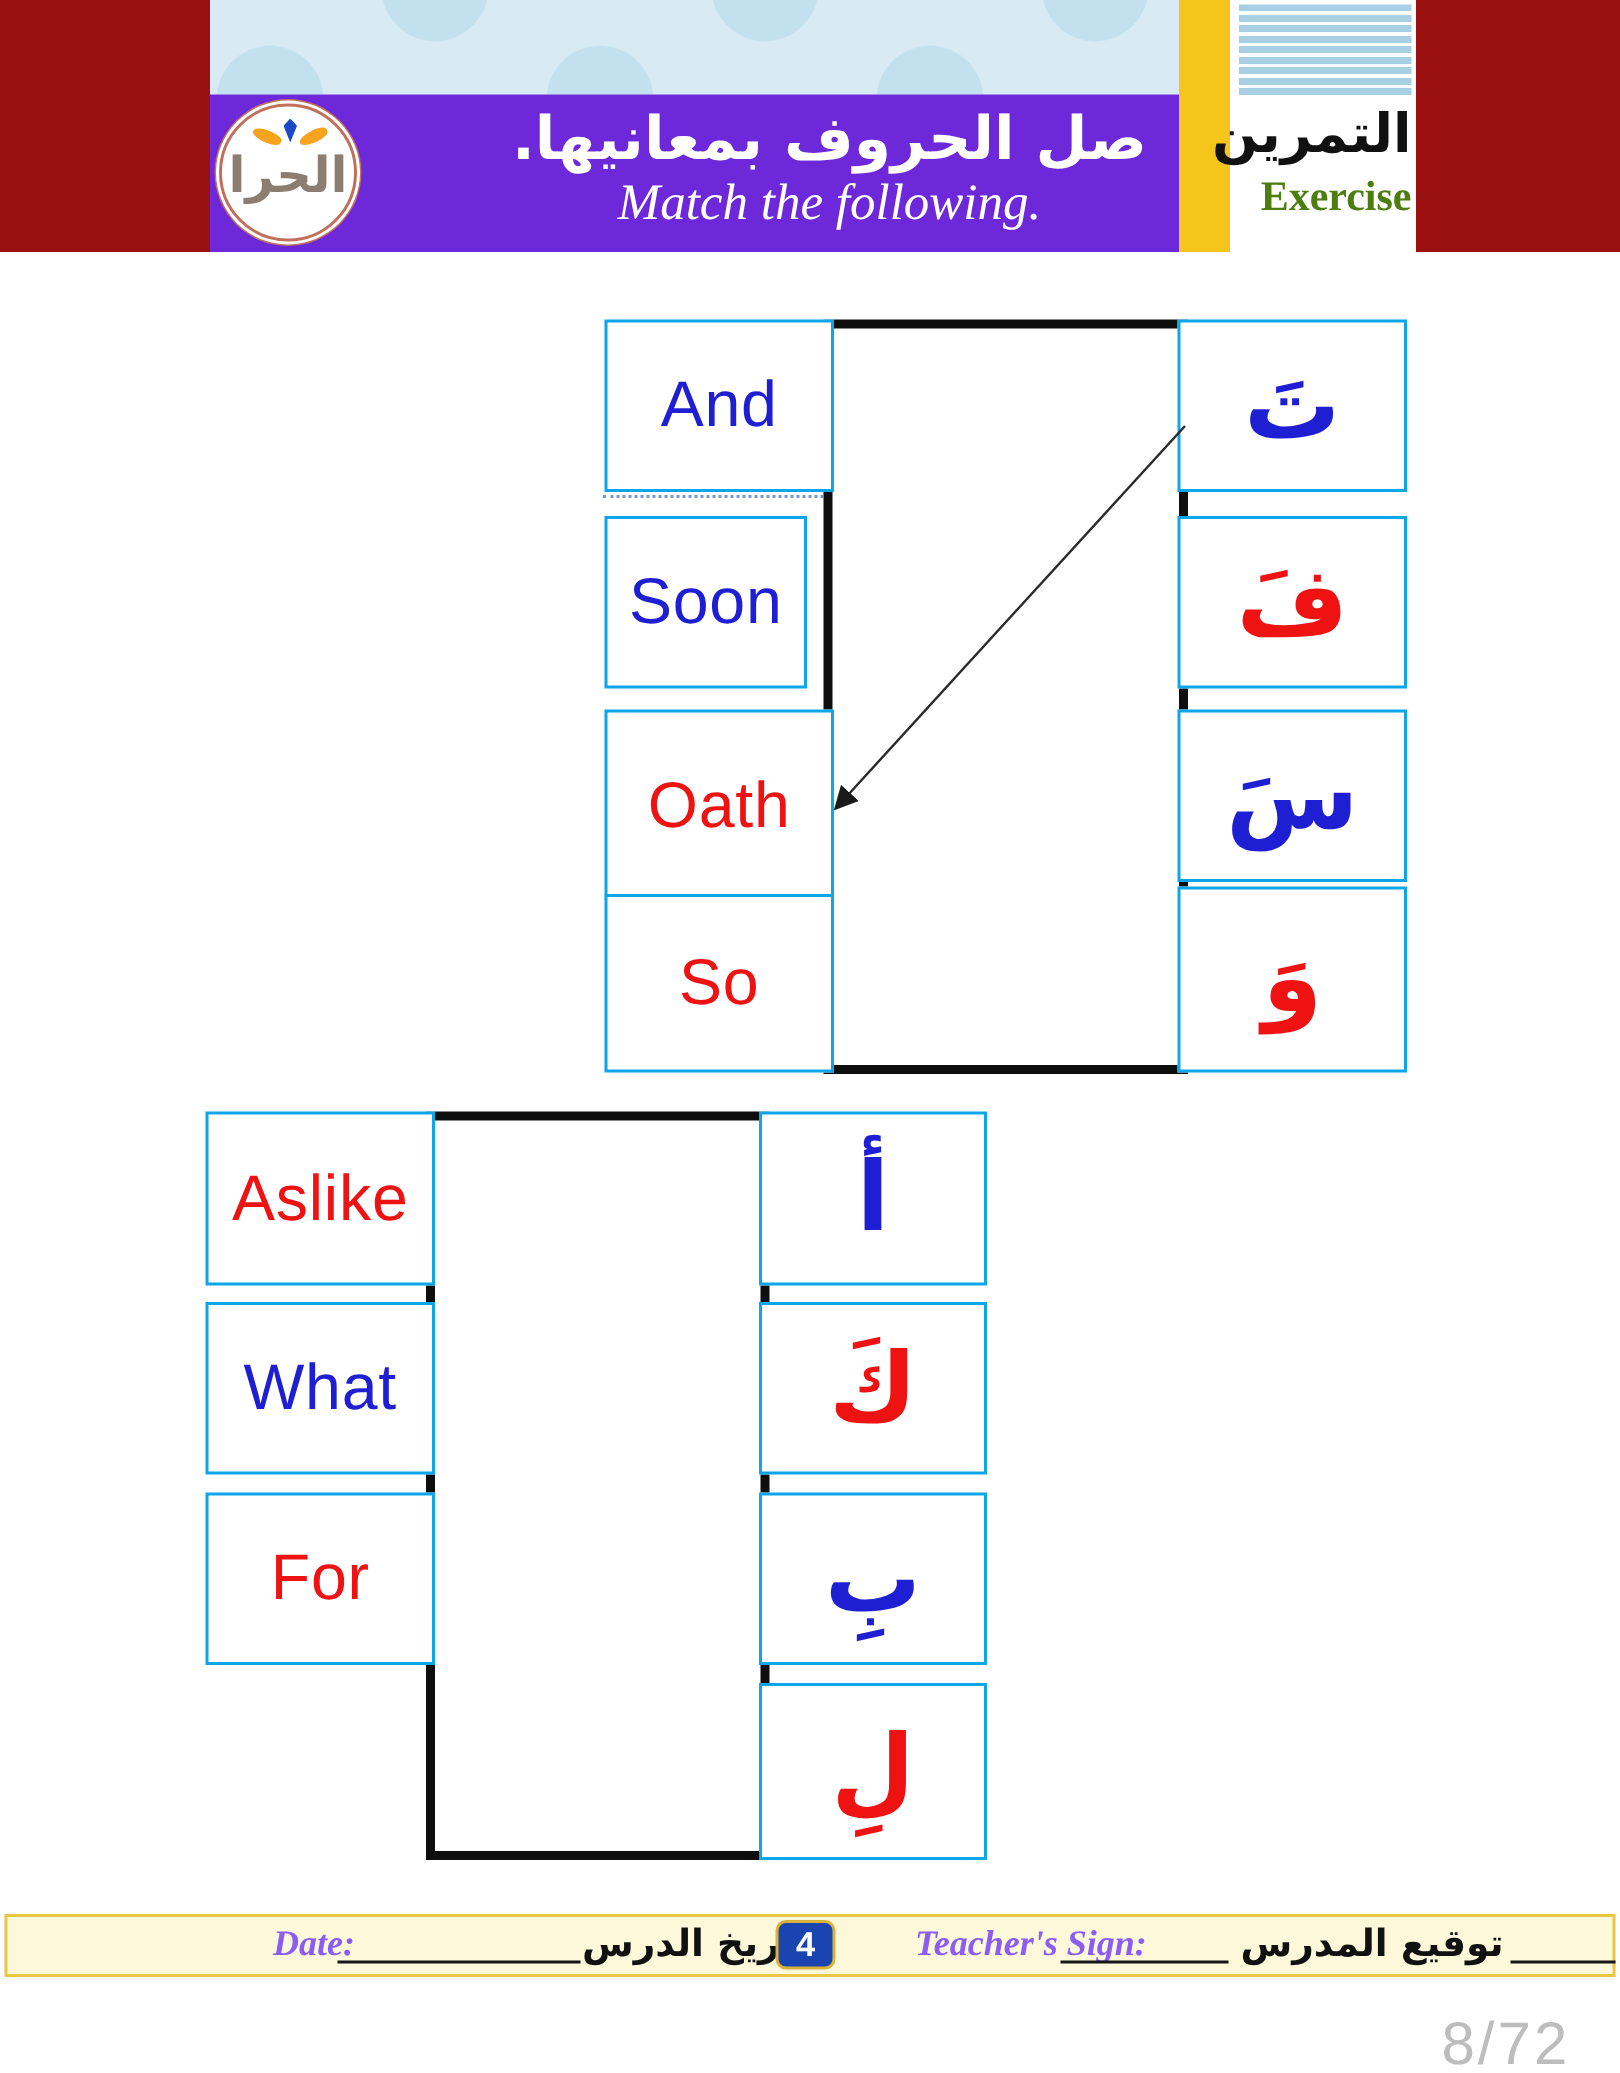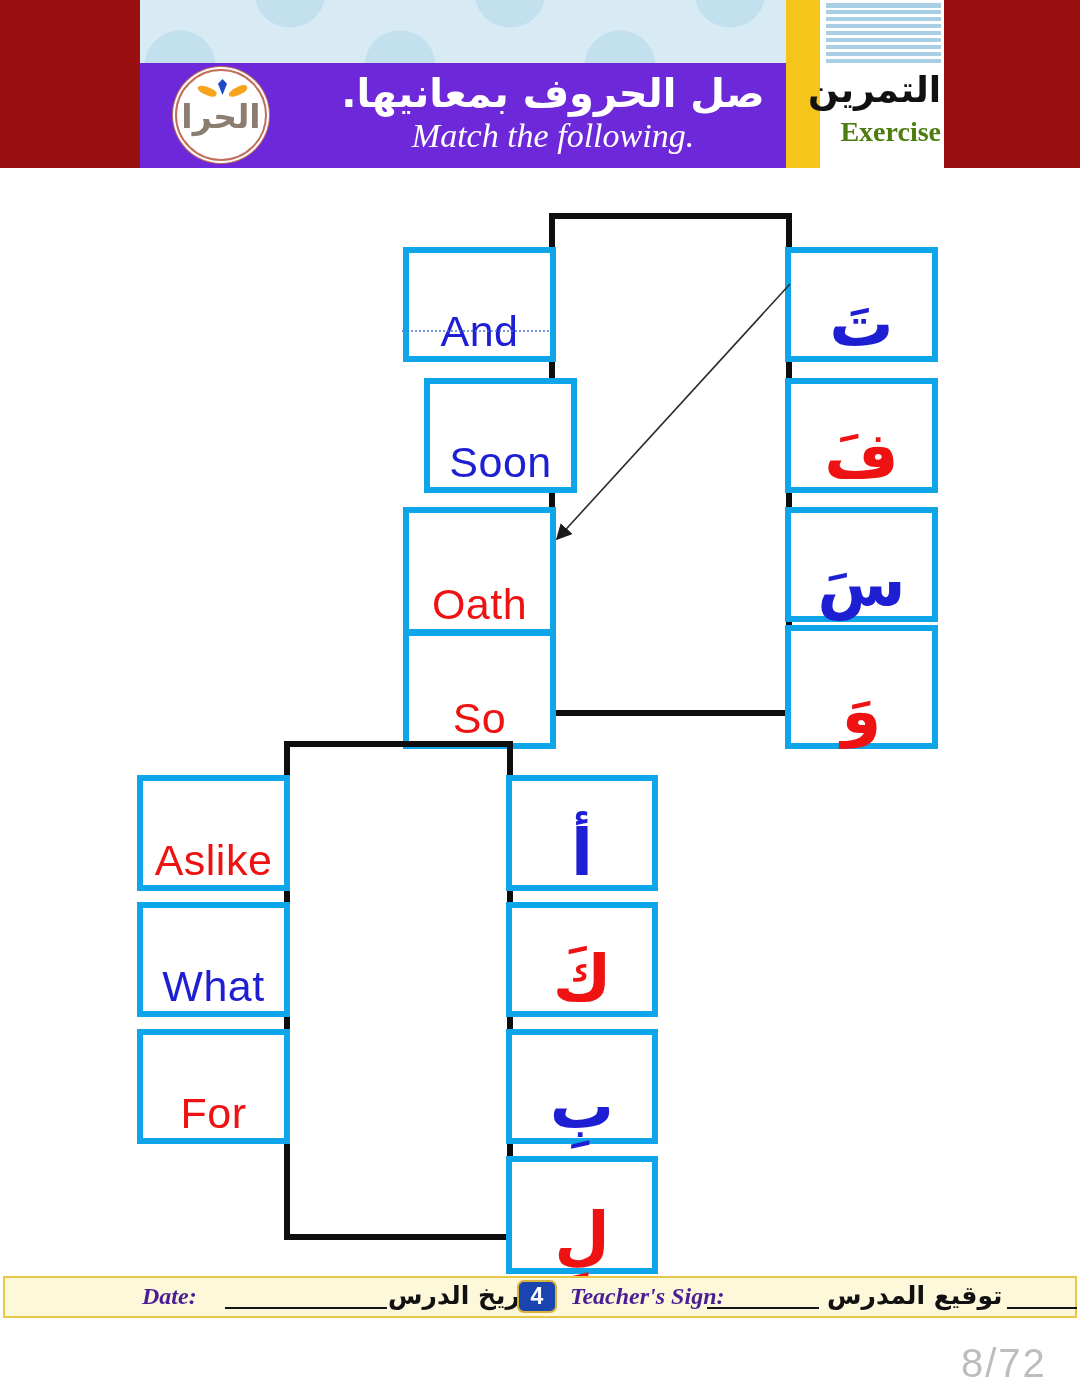--- a/index.html
+++ b/index.html
@@ -15,54 +15,54 @@
                          radial-gradient(circle at 150px -8px,#c3e0ee 35px,transparent 36px);
         background-size:220px 130px;}
   #banner{position:absolute;left:140px;top:63px;width:646px;height:105px;background:#6d28d9;}
   #banner-text{position:absolute;left:190px;top:0;width:446px;height:105px;text-align:center;color:#ffffff;}
   #banner-title{margin-top:6px;font-family:"DejaVu Sans",sans-serif;font-weight:bold;font-size:40px;line-height:1.2;direction:rtl;}
   #banner-sub{font-family:"Liberation Serif",serif;font-style:italic;font-size:34px;line-height:1.1;}
 
   
   #logo{position:absolute;left:146px;top:69px;width:92px;height:92px;border-radius:50%;
         background:#ffffff;border:2px solid #c0705c;box-shadow:0 0 0 2px #ffffff,0 0 0 3px #c0705c;
-        box-sizing:border-box;margin-left:29px;}
+        box-sizing:border-box;}
   #logo-text{position:absolute;left:0;top:26px;width:100%;text-align:center;
              font-family:"DejaVu Sans",sans-serif;font-weight:bold;font-size:33px;color:#8b7e70;direction:rtl;}
   #logo-nib{position:absolute;left:41px;top:8px;width:9px;height:16px;background:#1d49c8;
             clip-path:polygon(50% 0,100% 30%,50% 100%,0 30%);}
   .wing{position:absolute;width:20px;height:8px;background:#f6a31d;border-radius:60% 40% 50% 50%;}
   #wing-l{left:20px;top:16px;transform:rotate(24deg);}
   #wing-r{left:51px;top:16px;transform:rotate(-24deg);}
 
   #yellow-bar{position:absolute;left:786px;top:0;width:34px;height:168px;background:#f6c51b;}
   #stripes{position:absolute;left:826px;top:3px;width:115px;height:63px;
            background:repeating-linear-gradient(180deg,#a9cfe5 0 4.5px,#ffffff 4.5px 7px);}
   #side-ar{position:absolute;left:820px;top:70px;width:121px;text-align:right;
            font-family:"DejaVu Sans",sans-serif;font-weight:bold;font-size:36px;color:#111;direction:rtl;line-height:1.1;}
   #side-en{position:absolute;left:820px;top:116px;width:121px;text-align:right;
            font-family:"Liberation Serif",serif;font-weight:bold;font-size:28px;color:#4d7c0f;}
 
   
   .corridor{position:absolute;border:6px solid #0e0e0e;box-sizing:border-box;background:transparent;}
-  .mbox{position:absolute;background:#ffffff;border:6px solid #0ea5e9;box-sizing:border-box;
-        display:flex;align-items:flex-end;justify-content:center;margin-top:34px;}
+  .mbox{position:absolute;background:#ffffff;border:2px solid #0ea5e9;box-sizing:border-box;
+        display:flex;align-items:center;justify-content:center;}
   .word{font-size:43px;letter-spacing:0.5px;}
   .letter{font-family:"DejaVu Sans",sans-serif;font-size:64px;font-weight:bold;line-height:1;direction:rtl;}
   .c-blue{color:#1e1ed2;}
   .c-red{color:#ef1212;}
   #sel-artifact{position:absolute;left:402px;top:330px;width:147px;border-top:2px dotted #4b74d8;opacity:.75;}
 
   #arrow-layer{position:absolute;left:0;top:0;pointer-events:none;}
 
   
   #footer-bar{position:absolute;left:3px;top:1276px;width:1074px;height:42px;background:#fcf8d9;
               border:2px solid #e8c646;box-sizing:border-box;}
   .script-label{position:absolute;font-family:"Liberation Serif",serif;font-style:italic;font-weight:bold;
-                font-size:24px;color:#4c1d95;top:5px;}
+                font-size:24px;color:#8b5cf6;top:5px;margin-left:40px;}
   .ar-label{position:absolute;font-family:"DejaVu Sans",sans-serif;font-weight:bold;font-size:25px;
             color:#111;top:3px;direction:rtl;}
   .wline{position:absolute;top:29px;height:0;border-bottom:2px solid #161616;}
   #lesson-badge{position:absolute;left:512px;top:2px;width:40px;height:33px;background:#1a44b0;
                 border:2px solid #d9b23a;border-radius:7px;box-sizing:border-box;
                 display:flex;align-items:center;justify-content:center;
                 color:#ffffff;font-weight:bold;font-size:23px;}
   #page-num{position:absolute;left:961px;top:1341px;font-size:40px;color:#bdbdbd;letter-spacing:2px;}
 </style>
 </head>
@@ -91,21 +91,21 @@
   <div id="stripes"></div>
   <div id="side-ar" lang="ar">التمرين</div>
   <div id="side-en">Exercise</div>
   <div id="maroon-right" class="maroon"></div>
 
   <div class="corridor" style="left:549px;top:213px;width:243px;height:503px;"></div>
 
   <div class="mbox" style="left:403px;top:213px;width:153px;height:115px;">
     <span class="word c-blue">And</span>
     </div>
-  <div class="mbox" style="left:424px;top:344px;width:153px;height:115px;">
+  <div class="mbox" style="left:403px;top:344px;width:135px;height:115px;">
     <span class="word c-blue">Soon</span>
     </div>
   <div class="mbox" style="left:403px;top:473px;width:153px;height:128px;">
     <span class="word c-red">Oath</span>
     </div>
   <div class="mbox" style="left:403px;top:596px;width:153px;height:119px;">
     <span class="word c-red">So</span>
     </div>
 
   <div class="mbox" style="left:785px;top:213px;width:153px;height:115px;">

